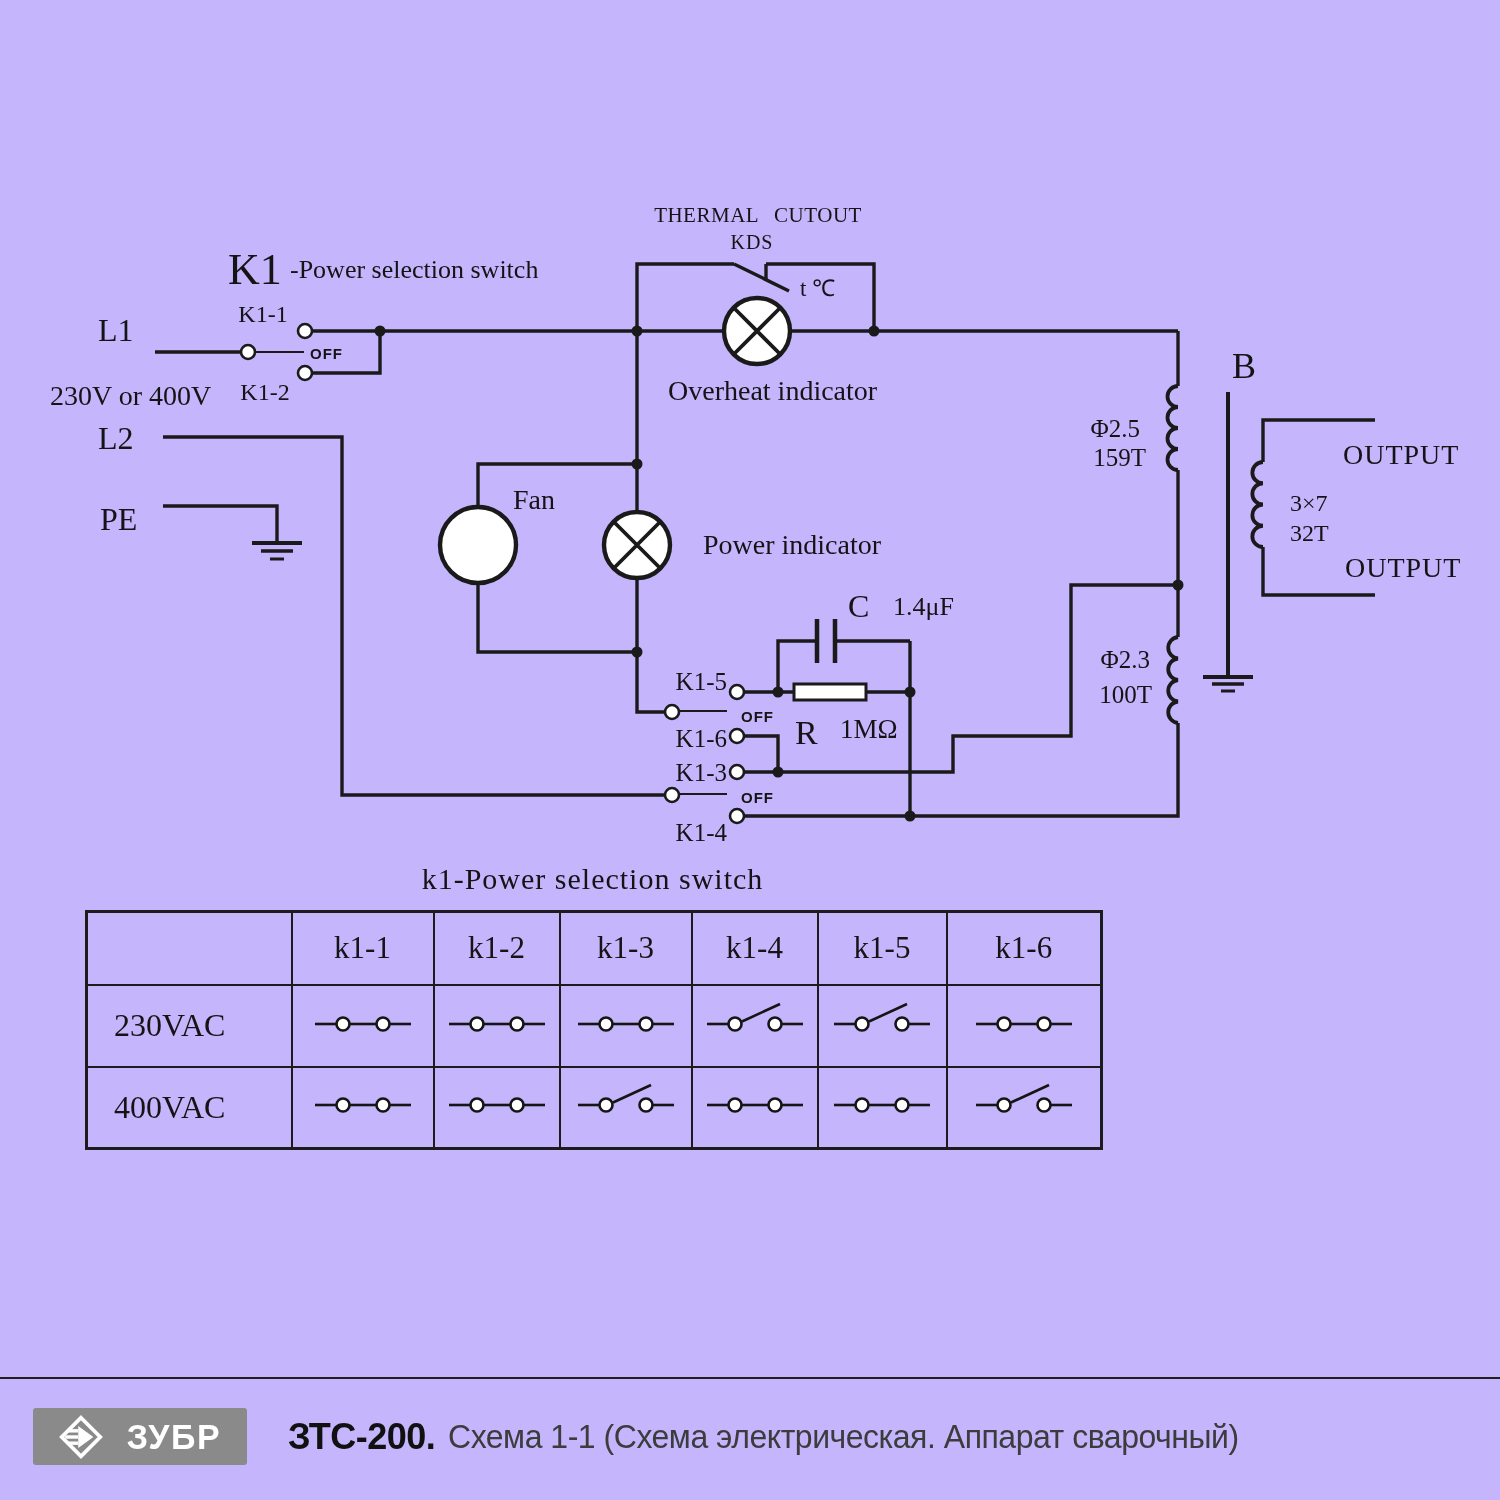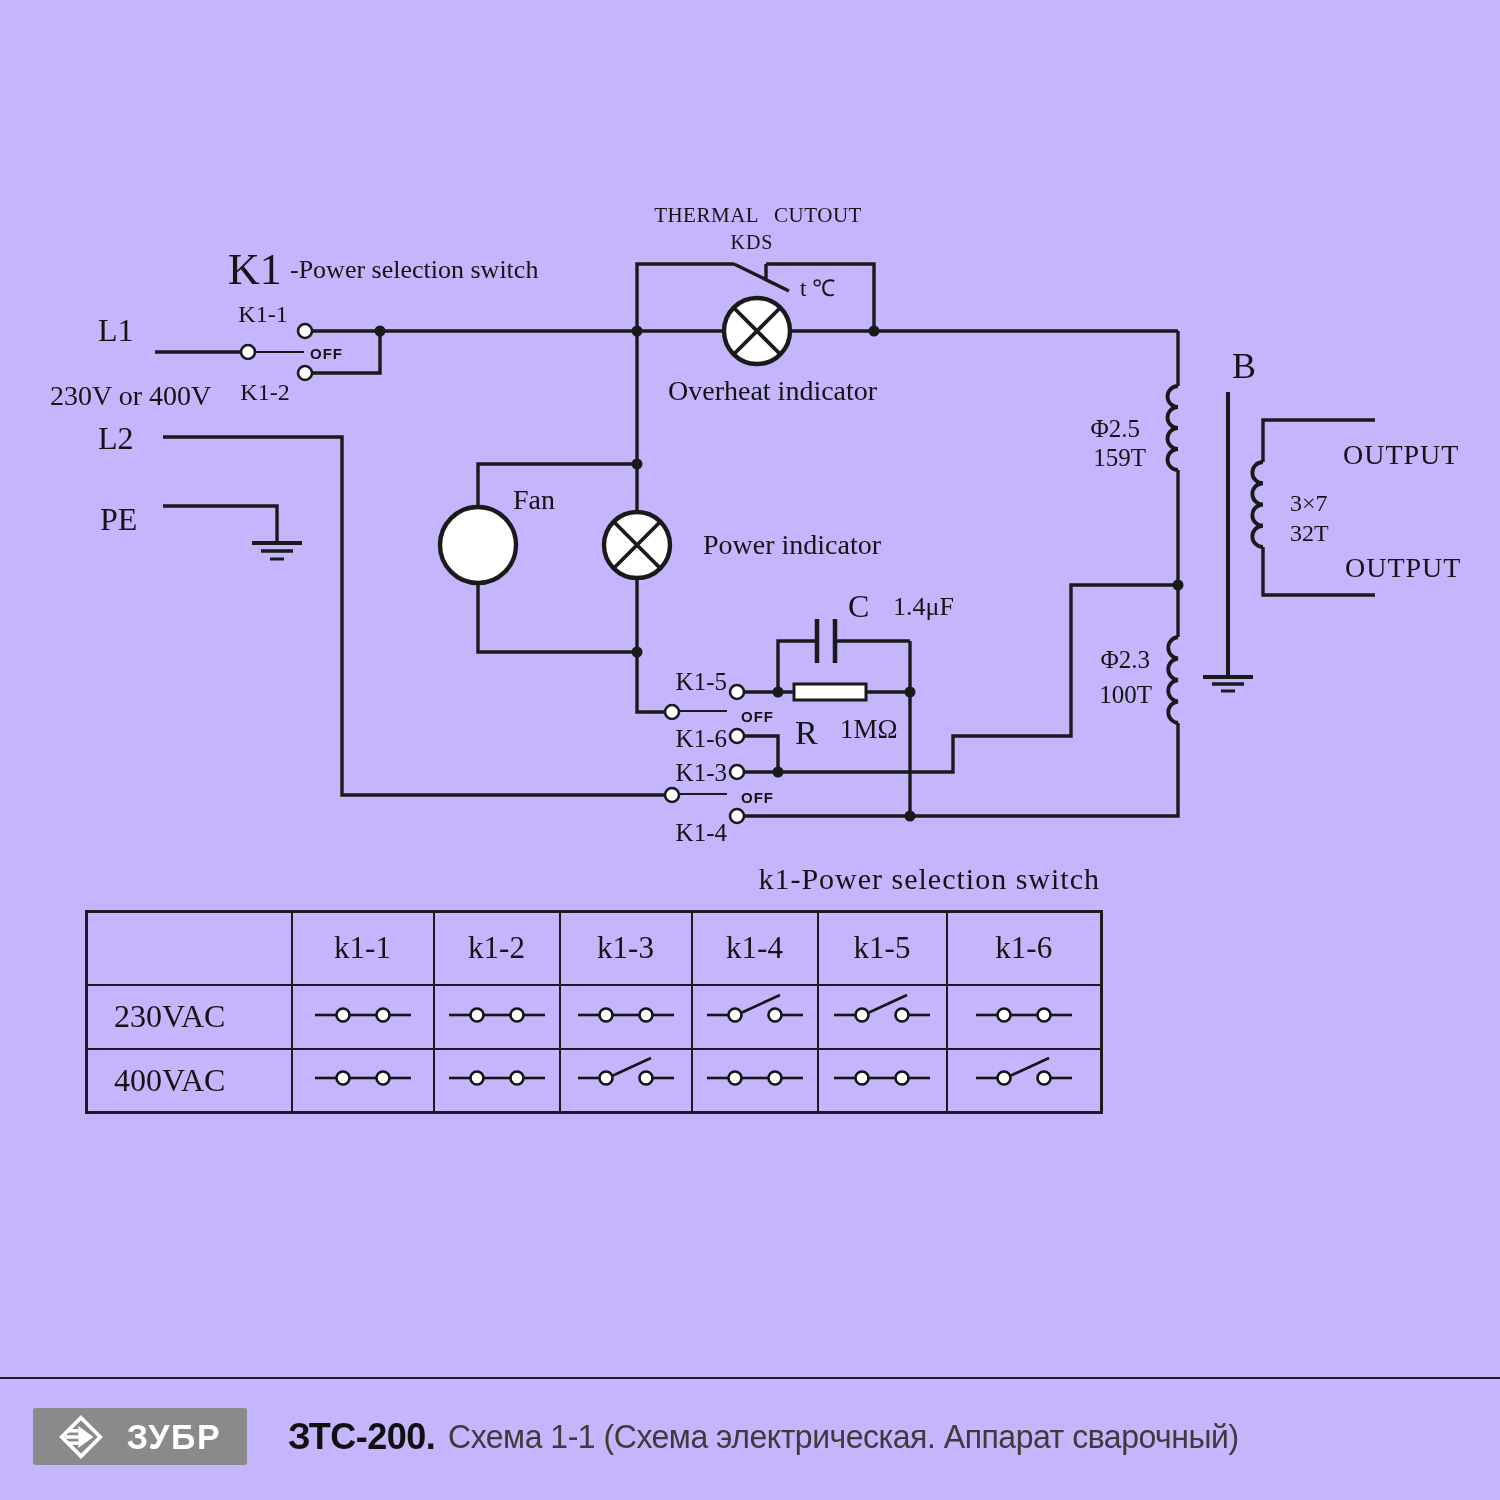--- a/index.html
+++ b/index.html
@@ -10,26 +10,26 @@
   .wt  {stroke:#1a1a1a;stroke-width:2.2;fill:none;}
   .comp{stroke:#1a1a1a;stroke-width:4.4;fill:#ffffff;}
   .cx  {stroke:#1a1a1a;stroke-width:3.8;fill:none;}
   .coil{stroke:#1a1a1a;stroke-width:3.8;fill:none;}
   .cc  {stroke:#1a1a1a;stroke-width:2.6;fill:#ffffff;}
   .jd  {fill:#1a1a1a;stroke:none;}
   .gnd {stroke:#1a1a1a;fill:none;}
   .off-lbl{font-family:"Liberation Sans",sans-serif;font-weight:bold;font-size:15px;letter-spacing:1px;}
 
   
-  .tbl-title{position:absolute;left:85px;top:862px;width:1015px;text-align:right;
+  .tbl-title{position:absolute;left:85px;top:862px;width:1015px;text-align:center;
              font-size:30px;letter-spacing:1px;color:#141414;}
   .ptable{position:absolute;left:85px;top:910px;border-collapse:collapse;table-layout:fixed;
           border:3px solid #1c1c1c;}
   .ptable td{border:2px solid #1c1c1c;text-align:center;vertical-align:middle;color:#141414;}
-  .ptable tr{height:64px;}
+  .ptable tr{height:82px;}
   .ptable tr.hdr{height:73px;}
   .ptable td.collbl{font-size:31px;}
   .ptable td.rowlbl{font-size:32px;text-align:left;padding-left:26px;}
   .swcell svg line{stroke:#151515;stroke-width:2.6;}
   .swcell svg circle{fill:#fff;stroke:#151515;stroke-width:2.6;}
   .swcell[data-state="closed"] .sym-open{display:none;}
   .swcell[data-state="open"]  .sym-closed{display:none;}
 
   
   .footer-divider{position:absolute;left:0;top:1377px;width:1500px;height:2px;background:#1f1f1f;}

